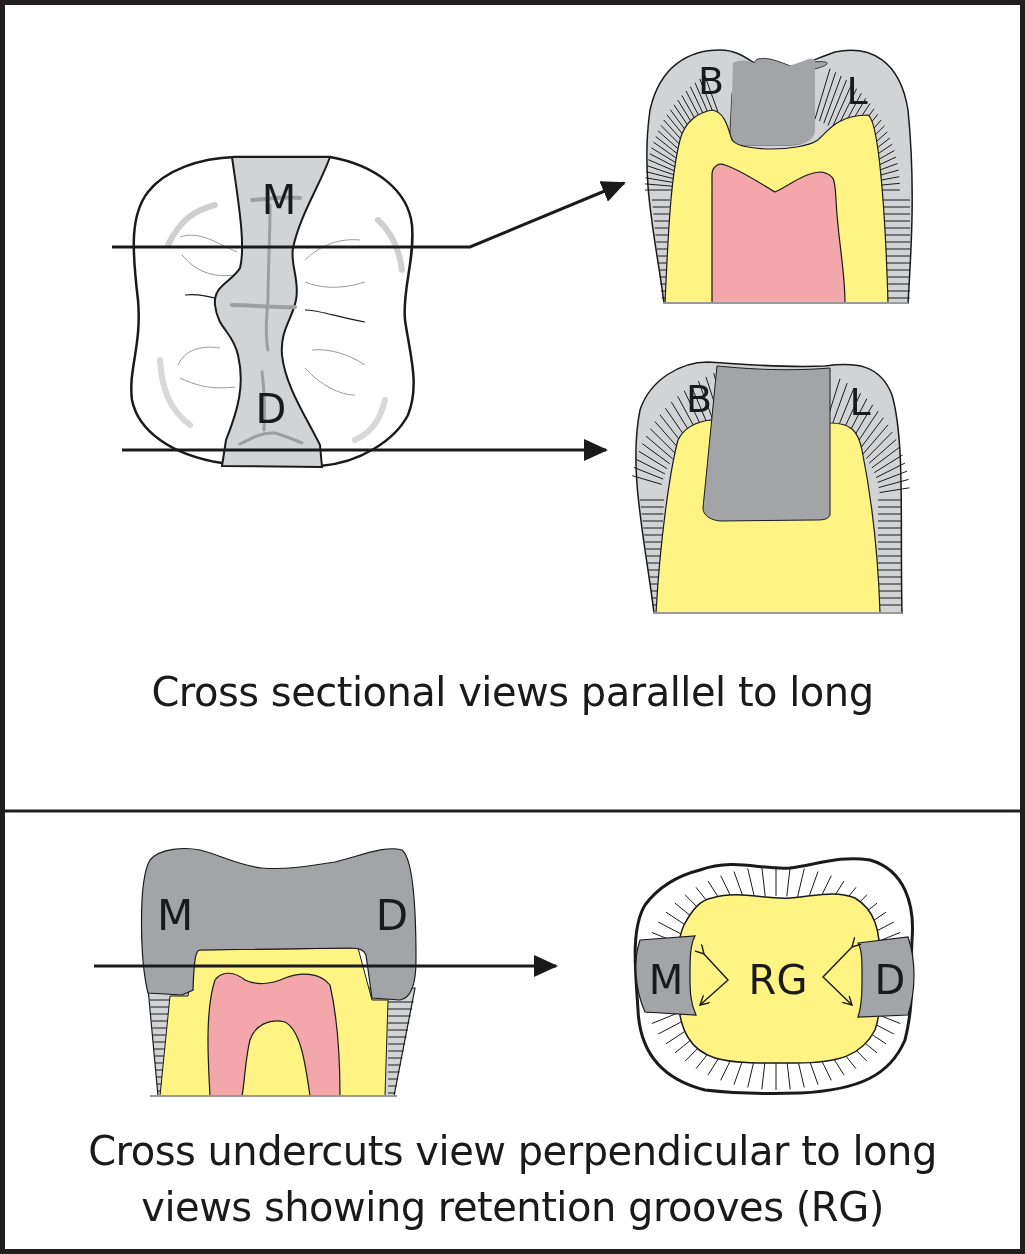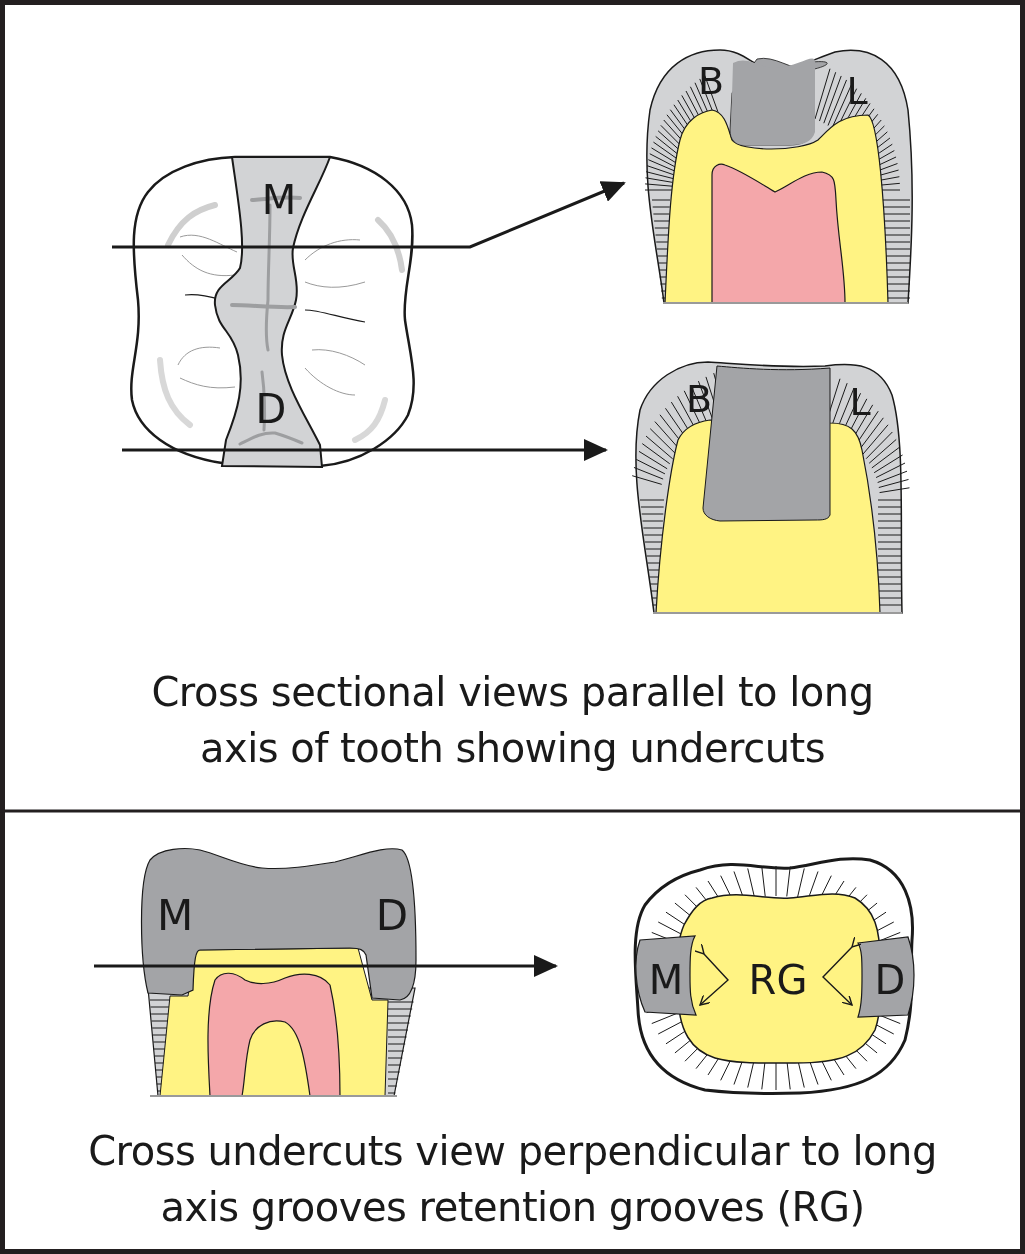--- a/index.html
+++ b/index.html
@@ -342,18 +342,17 @@
       </g>
       <text class="lbl" x="666" y="994" font-size="40" text-anchor="middle">M</text>
       <text class="lbl" x="778" y="994" font-size="40" text-anchor="middle">RG</text>
       <text class="lbl" x="890" y="994" font-size="40" text-anchor="middle">D</text>
     </g>
   </g>
 </svg>
 
 <div class="caption" style="top:664px;">
   <div>Cross sectional views parallel to long</div>
-  <div>axis of tooth showing undercuts</div>
 </div>
 <div class="caption" style="top:1123px;">
   <div>Cross undercuts view perpendicular to long</div>
-  <div>axis grooves retention grooves (RG)</div>
+  <div>views showing retention grooves (RG)</div>
 </div>
 
 </body></html>

